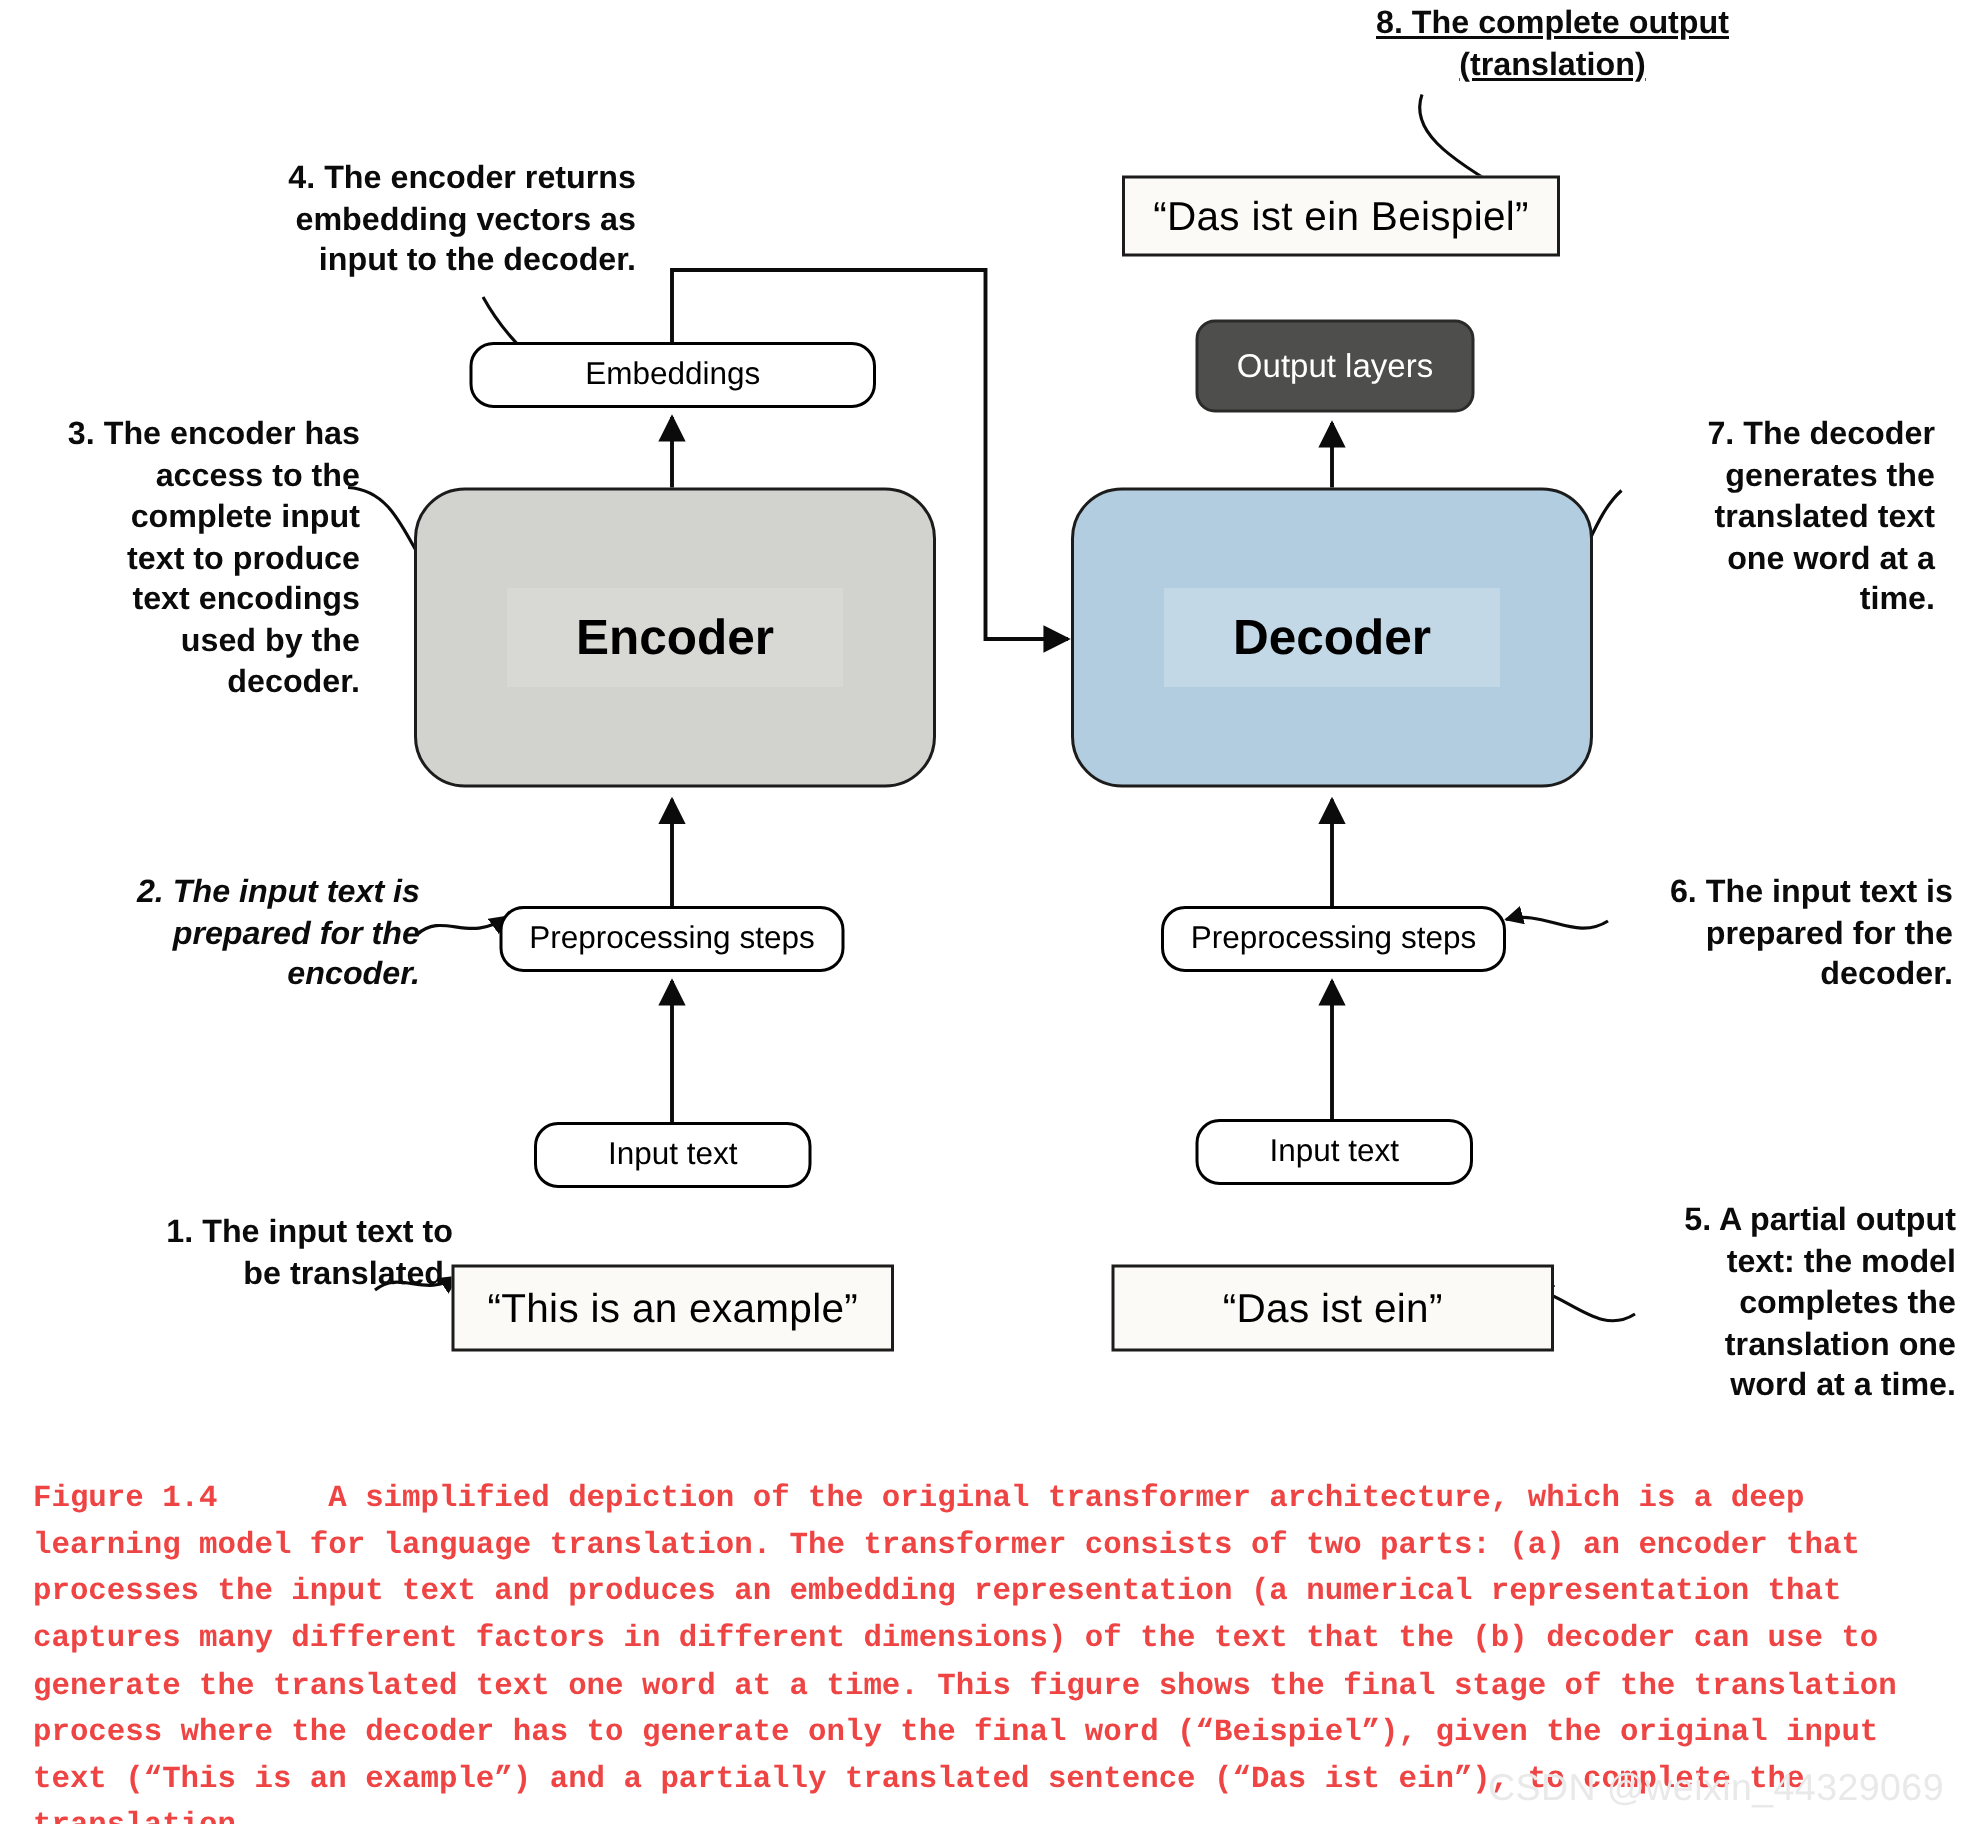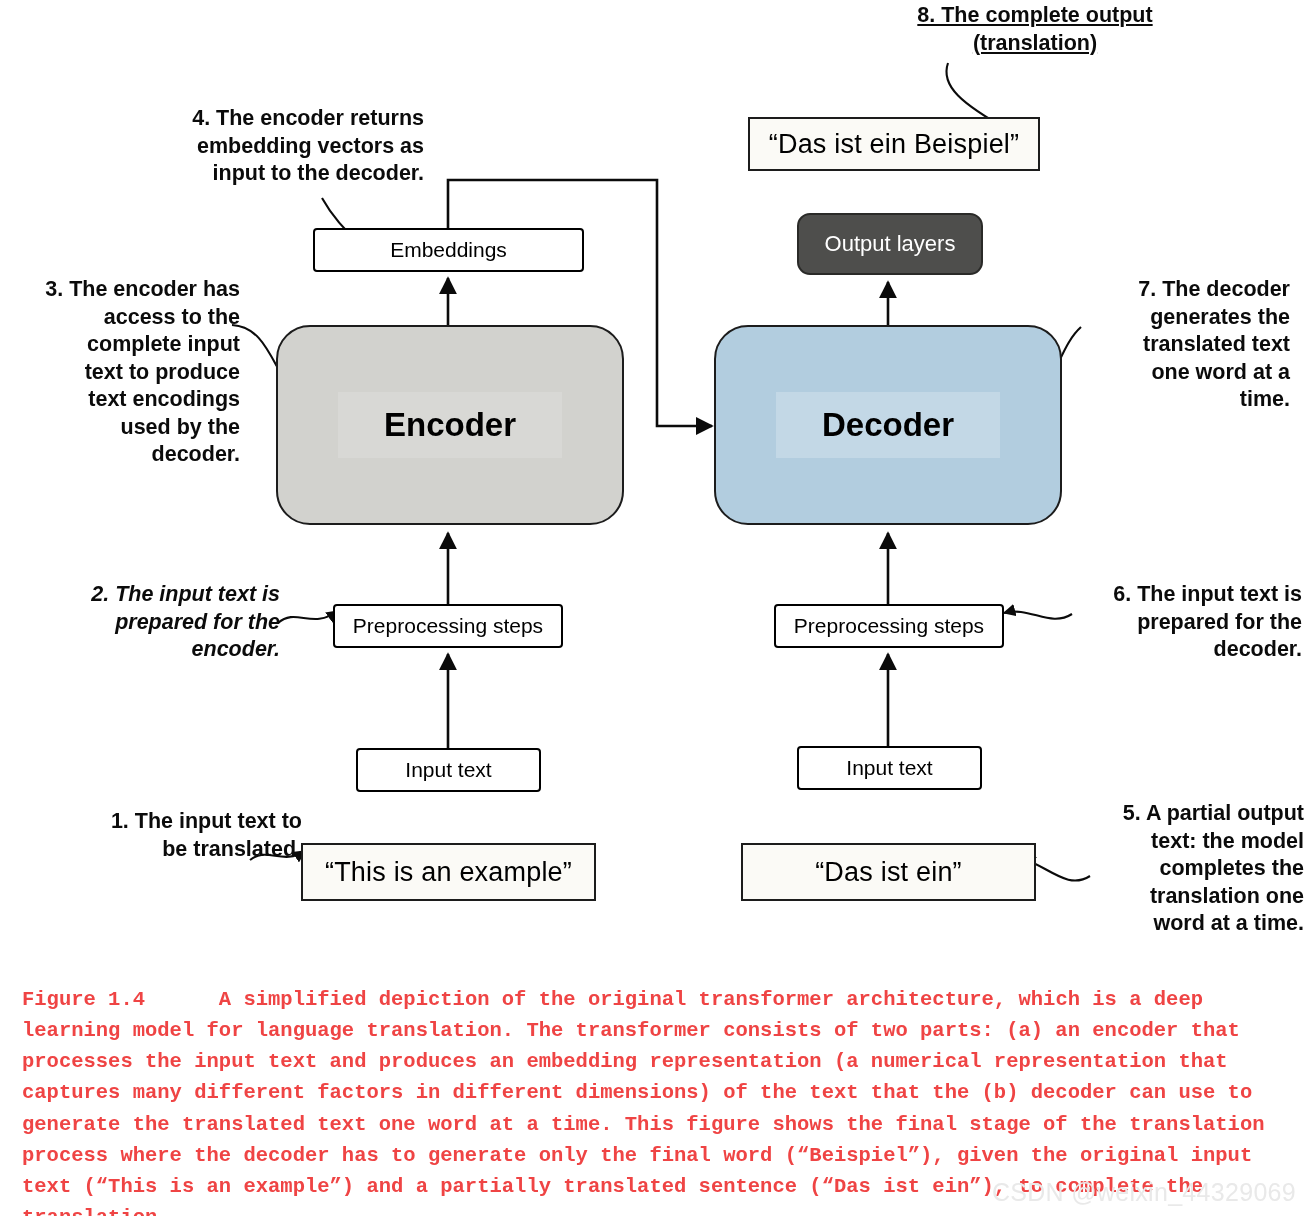--- a/index.html
+++ b/index.html
@@ -38,21 +38,21 @@
     display: flex;
     align-items: center;
     justify-content: center;
     text-align: center;
     font-family: "Liberation Sans", sans-serif;
     color: #000;
   }
 
   .pill {
     border: 2.5px solid #000;
-    border-radius: 4px;
+    border-radius: 16px;
     background: #ffffff;
     font-size: 21px;
   }
 
   .rect-quote {
     border: 2.5px solid #1c1c1c;
     background: #fbfaf6;
     font-size: 27px;
     letter-spacing: .2px;
   }

